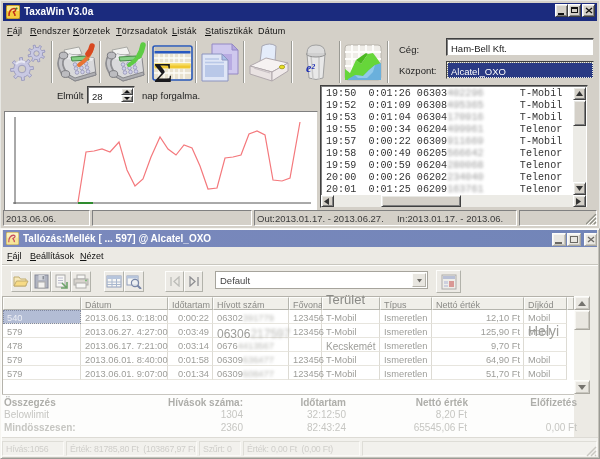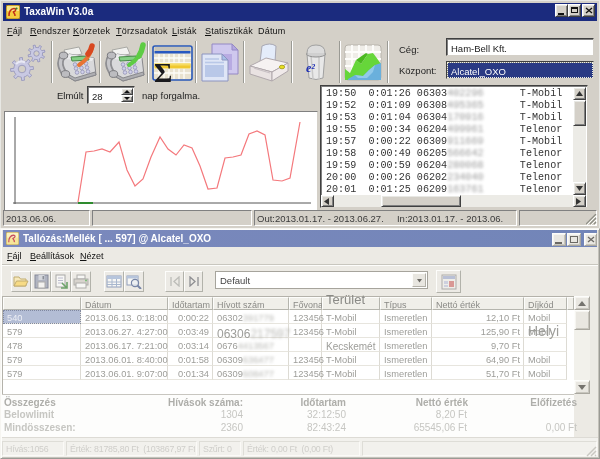--- a/index.html
+++ b/index.html
@@ -451,21 +451,21 @@
     <path d="M4 5 L8 0 L0 0 Z" fill="#75736e"></path>
   </svg>
 
 <div class="abs" style="left:2px;top:394px;width:572px;height:43px;background:#fdfdfc;border-top:1px solid #c8c6c0"></div>
 <div id="summary">
     <div class="abs" style="left:4px;top:397px;font-size:10px;font-weight:bold;color:#aeaeaa">Összegzés</div>
     <div class="abs" style="right:357px;top:397px;font-size:10px;font-weight:bold;color:#aeaeaa">Hívások száma:</div>
     <div class="abs" style="right:254px;top:397px;font-size:10px;font-weight:bold;color:#aeaeaa">Időtartam</div>
     <div class="abs" style="right:132px;top:397px;font-size:10px;font-weight:bold;color:#aeaeaa">Nettó érték</div>
     <div class="abs" style="right:23px;top:397px;font-size:10px;font-weight:bold;color:#aeaeaa">Előfizetés</div>
-    <div class="abs" style="left:4px;top:409px;font-size:10px;font-weight:bold;color:#c6c6c2">Belowlimit</div>
+    <div class="abs" style="left:4px;top:409px;font-size:10px;font-weight:normal;color:#c6c6c2">Belowlimit</div>
     <div class="abs" style="right:357px;top:409px;font-size:10px;color:#c6c6c2">1304</div>
     <div class="abs" style="right:254px;top:409px;font-size:10px;color:#c6c6c2">32:12:50</div>
     <div class="abs" style="right:133px;top:409px;font-size:10px;color:#c6c6c2">8,20 Ft</div>
     <div class="abs" style="left:4px;top:422px;font-size:10px;font-weight:bold;color:#c6c6c2">Mindösszesen:</div>
     <div class="abs" style="right:357px;top:422px;font-size:10px;color:#c6c6c2">2360</div>
     <div class="abs" style="right:254px;top:422px;font-size:10px;color:#c6c6c2">82:43:24</div>
     <div class="abs" style="right:133px;top:422px;font-size:10px;color:#c6c6c2">65545,06 Ft</div>
     <div class="abs" style="right:23px;top:422px;font-size:10px;color:#c6c6c2">0,00 Ft</div>
   </div>
 

